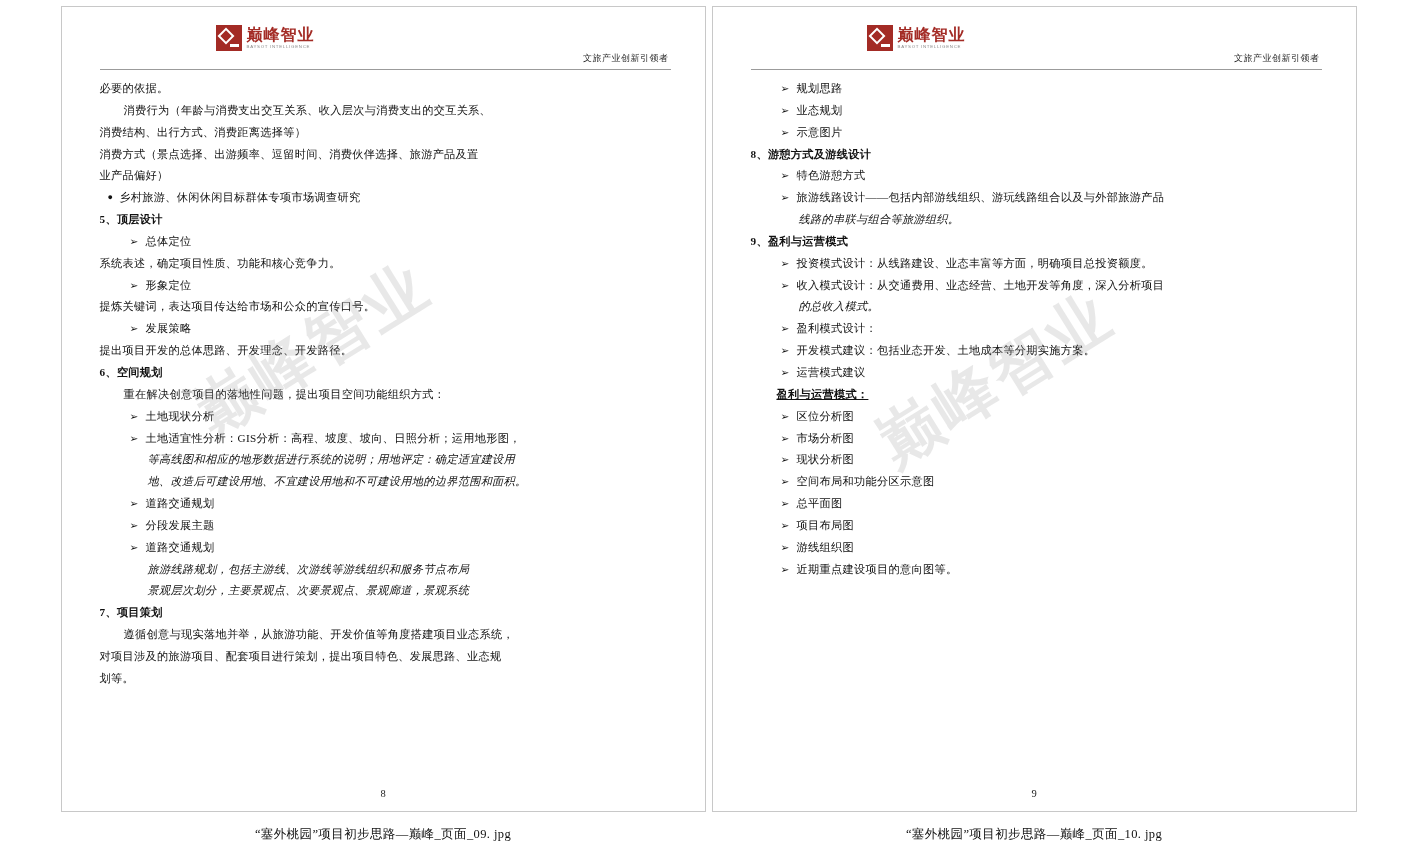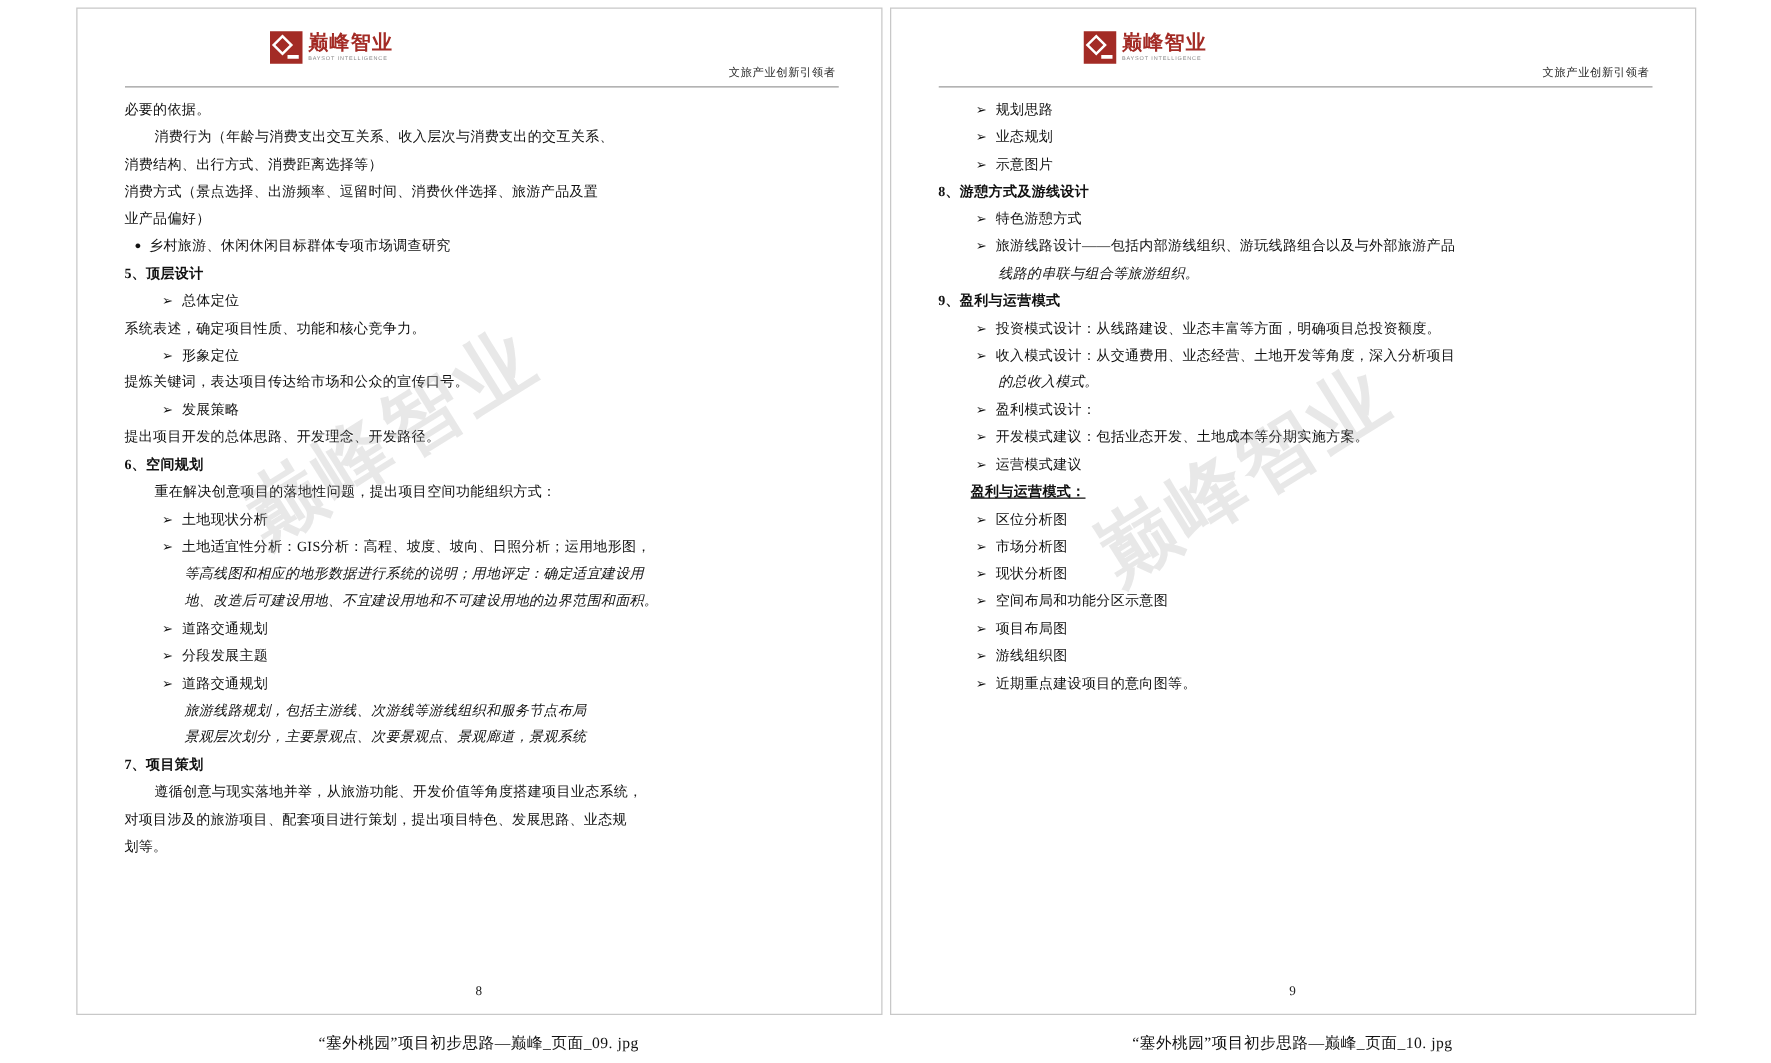--- a/index.html
+++ b/index.html
@@ -265,20 +265,21 @@
             <div class="ln arrow glyph-arrow">收入模式设计：从交通费用、业态经营、土地开发等角度，深入分析项目</div>
             <div class="ln arrow-wrap">的总收入模式。</div>
             <div class="ln arrow glyph-arrow">盈利模式设计：</div>
             <div class="ln arrow glyph-arrow">开发模式建议：包括业态开发、土地成本等分期实施方案。</div>
             <div class="ln arrow glyph-arrow">运营模式建议</div>
             <div class="ln underline-head">盈利与运营模式：</div>
             <div class="ln arrow glyph-arrow">区位分析图</div>
             <div class="ln arrow glyph-arrow">市场分析图</div>
             <div class="ln arrow glyph-arrow">现状分析图</div>
             <div class="ln arrow glyph-arrow">空间布局和功能分区示意图</div>
+            <div class="ln arrow glyph-arrow">总平面图</div>
             <div class="ln arrow glyph-arrow">项目布局图</div>
             <div class="ln arrow glyph-arrow">游线组织图</div>
             <div class="ln arrow glyph-arrow">近期重点建设项目的意向图等。</div>
           </div>
       </div>
       <div class="watermark">巅峰智业</div>
       <div class="pagenum">9</div>
     </div>
     <div class="caption">“塞外桃园”项目初步思路—巅峰_页面_10. jpg</div>
   </div>

